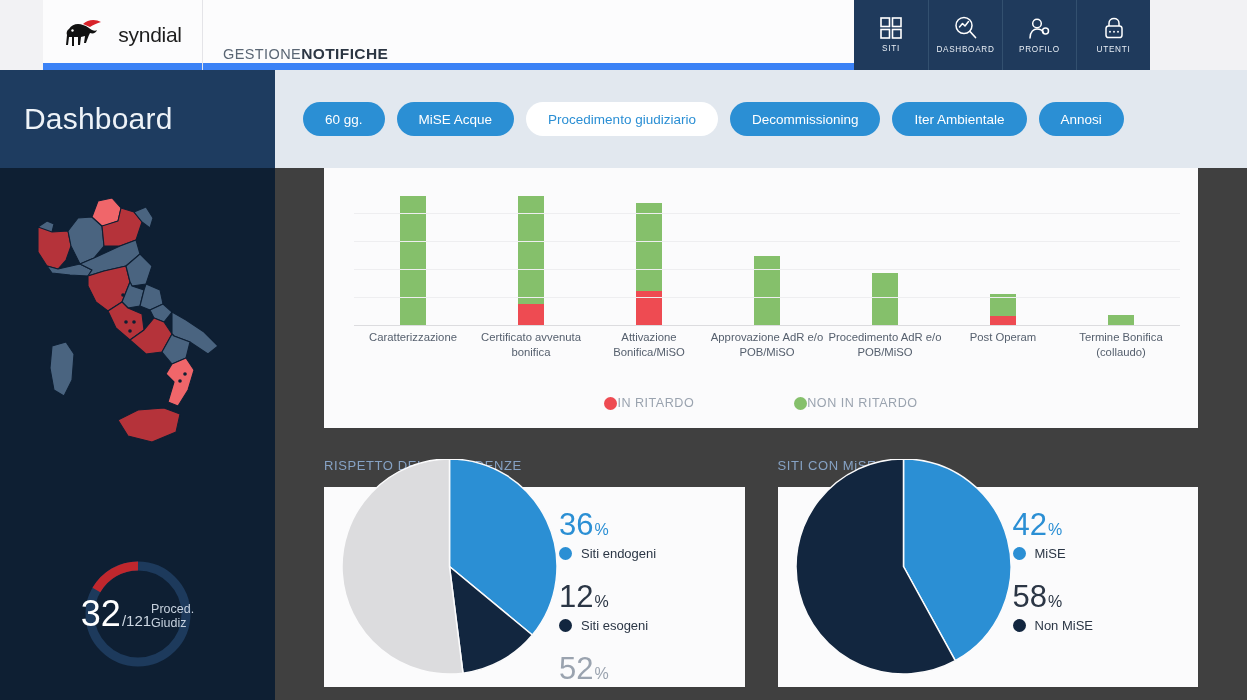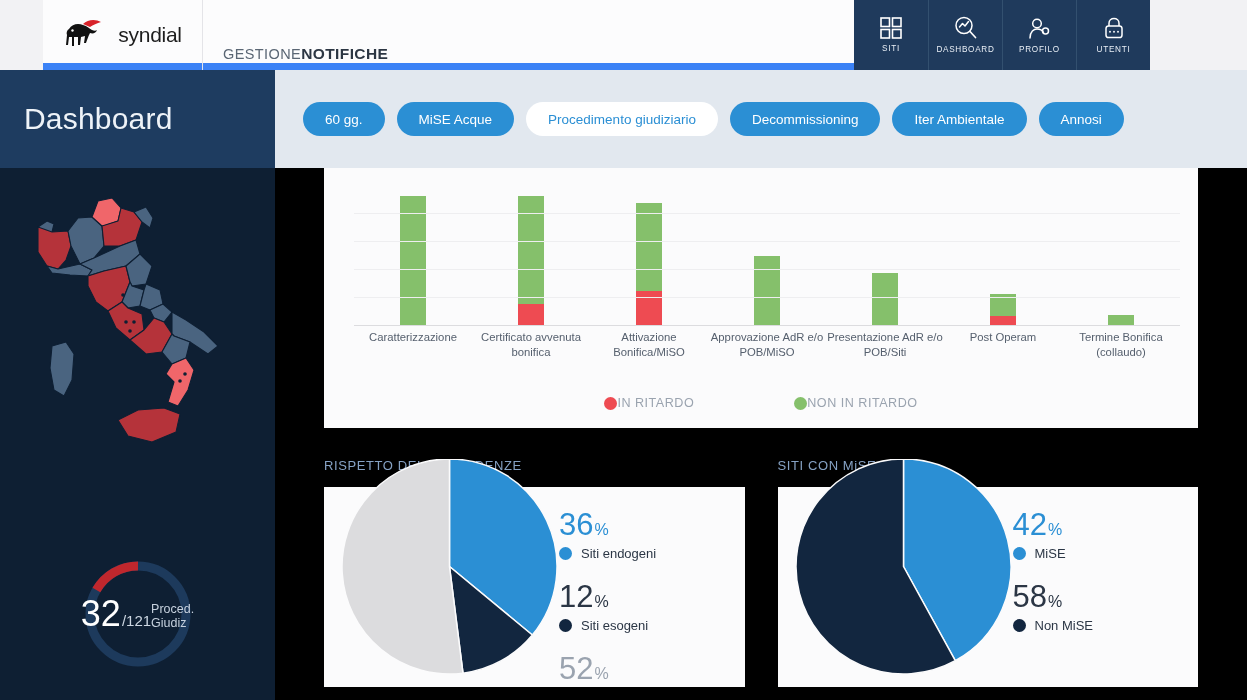--- a/index.html
+++ b/index.html
@@ -94,21 +94,21 @@
     padding: 0 22px;
     font-size: 13.5px; color: #ffffff; background: #2b8fd4;
     cursor: pointer; white-space: nowrap;
   }
   .chip.active { background: #ffffff; color: #2b8fd4; }
 
   
   .main {
     position: absolute; top: 168px; left: 275px;
     width: 972px; height: 532px;
-    background: #000000;
+    background: #404040;
     padding: 0 49px;
     overflow: hidden;
   }
   .card { background: #fbfbfc; box-shadow: 0 1px 2px rgba(0,0,0,.05); }
   .barcard { margin-top: 0; height: 260px; position: relative; }
 
   .chart { position: relative; width: 100%; height: 100%; }
   .plot { position: absolute; left: 30px; right: 18px; top: 18px; height: 140px; }
   .grid-line { position: absolute; left: 0; right: 0; height: 1px; background: #eeeef0; }
   .axis-line { position: absolute; left: 0; right: 0; bottom: 0; height: 1.5px; background: #dcdcdf; }
@@ -352,21 +352,21 @@
         <div class="grid-line" style="bottom: 28px;"></div>
             <div class="grid-line" style="bottom: 56px;"></div>
             <div class="grid-line" style="bottom: 84px;"></div>
             <div class="grid-line" style="bottom: 112px;"></div>
           </div>
         <div class="xlabels" id="xlabels">
             <div class="xlab">Caratterizzazione</div>
             <div class="xlab">Certificato avvenuta bonifica</div>
             <div class="xlab">Attivazione Bonifica/MiSO</div>
             <div class="xlab">Approvazione AdR e/o POB/MiSO</div>
-            <div class="xlab">Presentazione AdR e/o POB/Siti</div>
+            <div class="xlab">Procedimento AdR e/o POB/MiSO</div>
             <div class="xlab">Post Operam</div>
             <div class="xlab">Termine Bonifica (collaudo)</div>
           </div>
         <div class="legend">
           <div class="lgi">
             <span class="dot" style="background:#ee4b52"></span>
             <span class="lgtext">IN RITARDO</span>
           </div>
           <div class="lgi">
             <span class="dot" style="background:#85c06b"></span>

